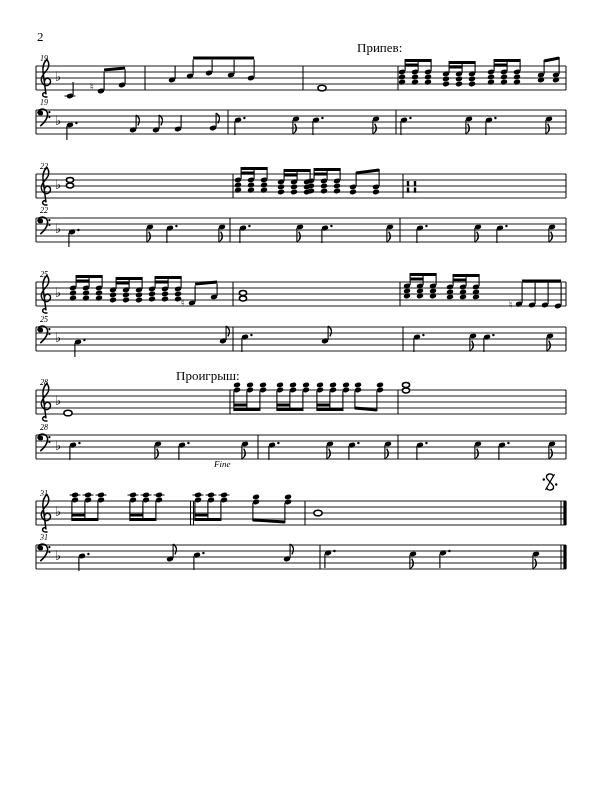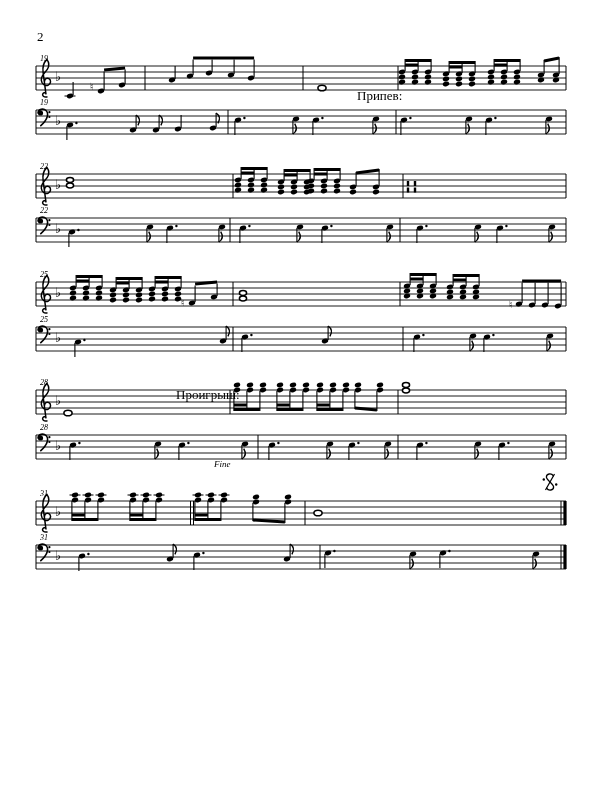--- a/index.html
+++ b/index.html
@@ -11,22 +11,22 @@
   .lbl-section{font-size:13px;}
   .lbl-fine{font-size:9px;font-weight:normal;font-style:italic;}
   .lbl-page{font-size:13px;}
   #score{position:absolute;left:0;top:0;}
 </style>
 </head>
 <body>
 
 <div class="page">
   <div class="lbl lbl-page" id="page-number" style="left: 37px; top: 30px;">2</div>
-  <div class="lbl lbl-section" id="label-chorus" style="left: 357px; top: 41px; margin-top: 48px;">Припев:</div>
-  <div class="lbl lbl-section" id="label-interlude" style="left: 176px; top: 369px; margin-top: 19px;">Проигрыш:</div>
+  <div class="lbl lbl-section" id="label-chorus" style="left: 357px; top: 41px;">Припев:</div>
+  <div class="lbl lbl-section" id="label-interlude" style="left: 176px; top: 369px;">Проигрыш:</div>
   <div class="lbl lbl-fine" id="label-fine" style="left: 214px; top: 460px;">Fine</div>
   <svg id="score" width="612" height="792" viewBox="0 0 612 792">
       <g>
         <line x1="36" y1="66" x2="566" y2="66" stroke="#000000" stroke-width="0.9"></line>
         <line x1="36" y1="72" x2="566" y2="72" stroke="#000000" stroke-width="0.9"></line>
         <line x1="36" y1="78" x2="566" y2="78" stroke="#000000" stroke-width="0.9"></line>
         <line x1="36" y1="84" x2="566" y2="84" stroke="#000000" stroke-width="0.9"></line>
         <line x1="36" y1="90" x2="566" y2="90" stroke="#000000" stroke-width="0.9"></line>
         <line x1="36" y1="66" x2="36" y2="90" stroke="#000000" stroke-width="1"></line>
         <line x1="145" y1="66" x2="145" y2="90" stroke="#000000" stroke-width="1"></line>

